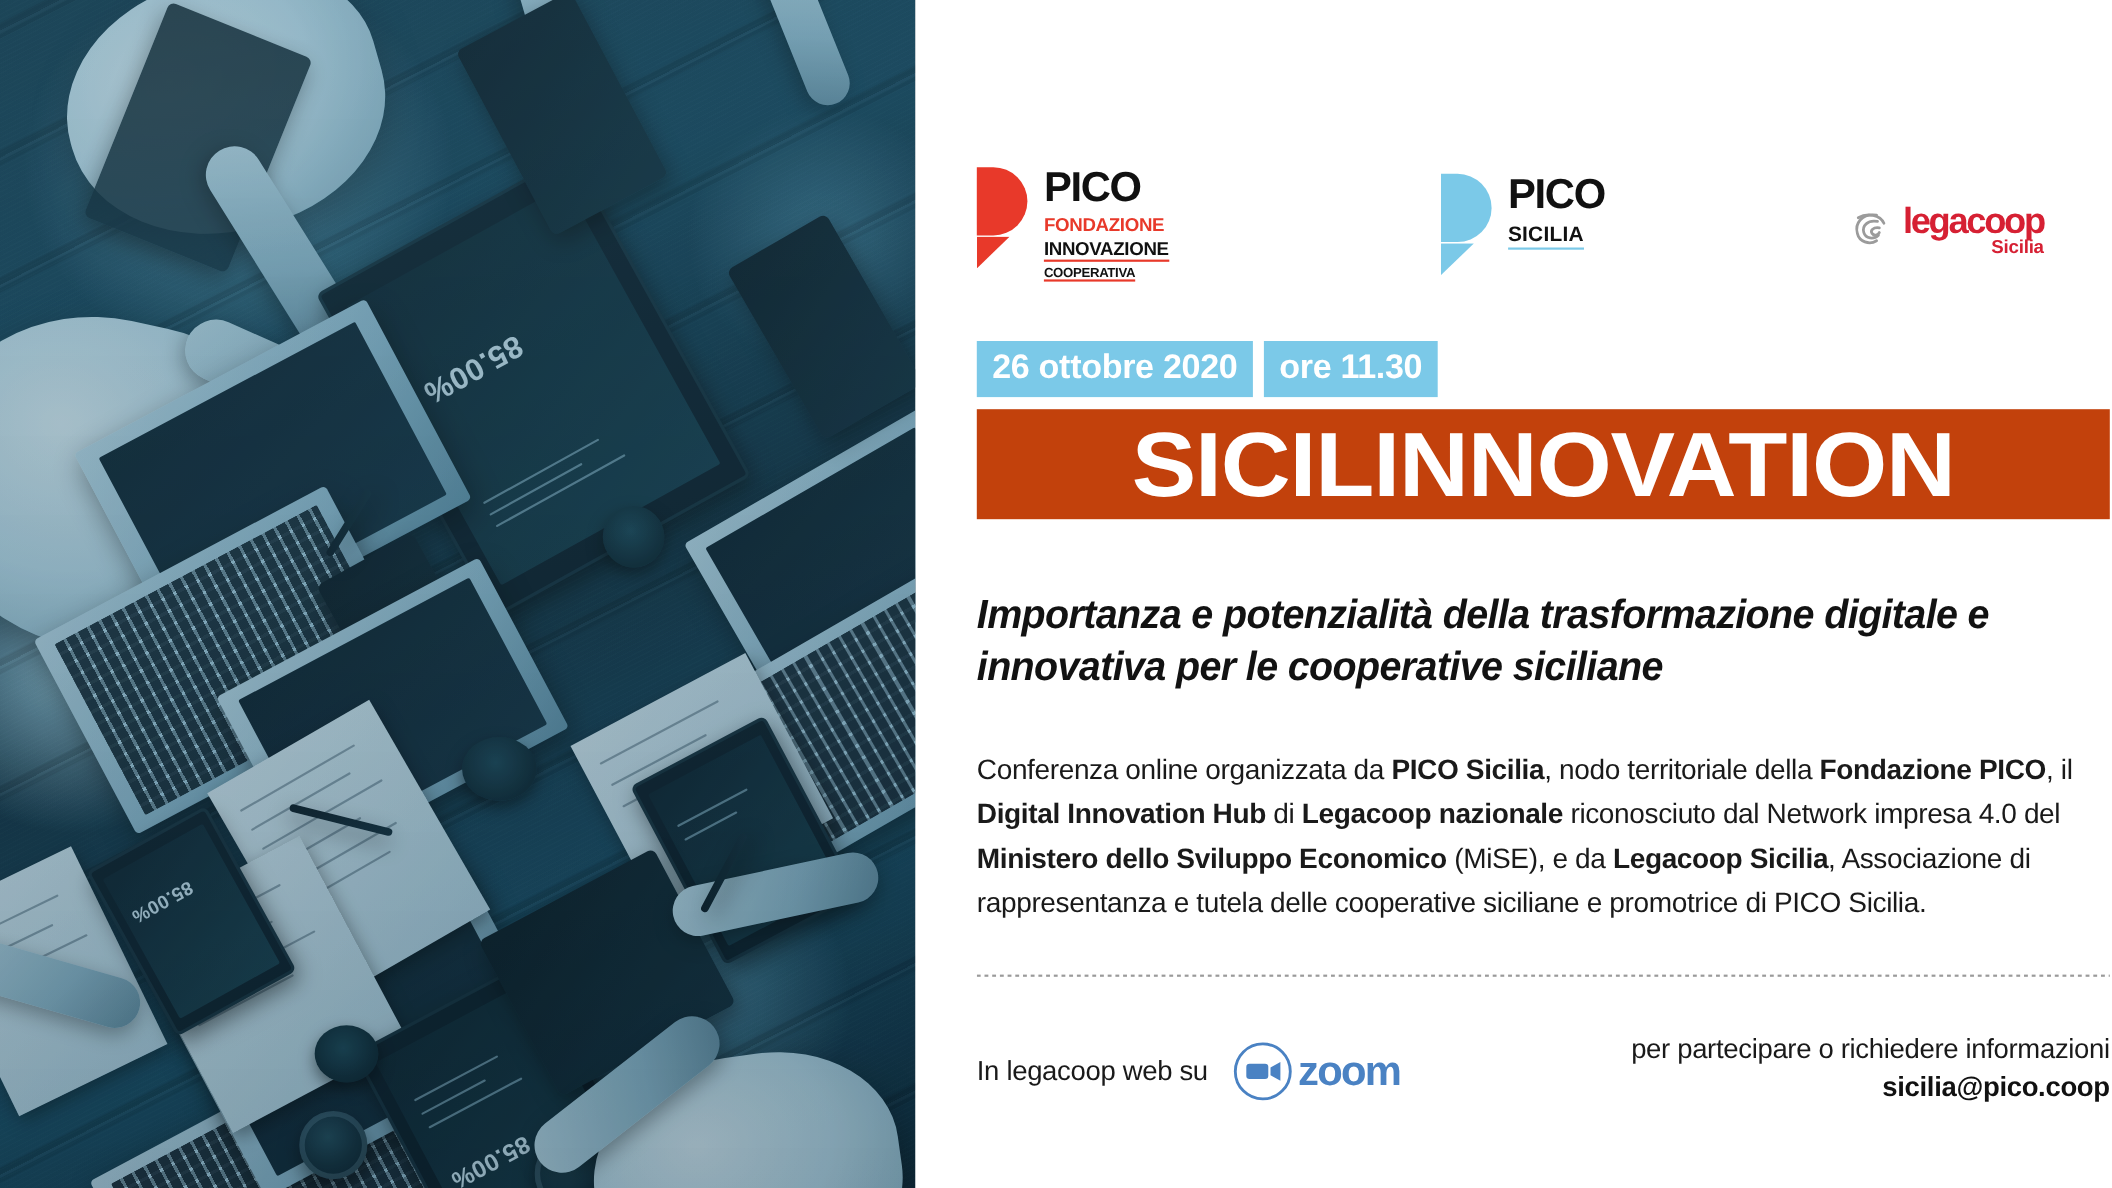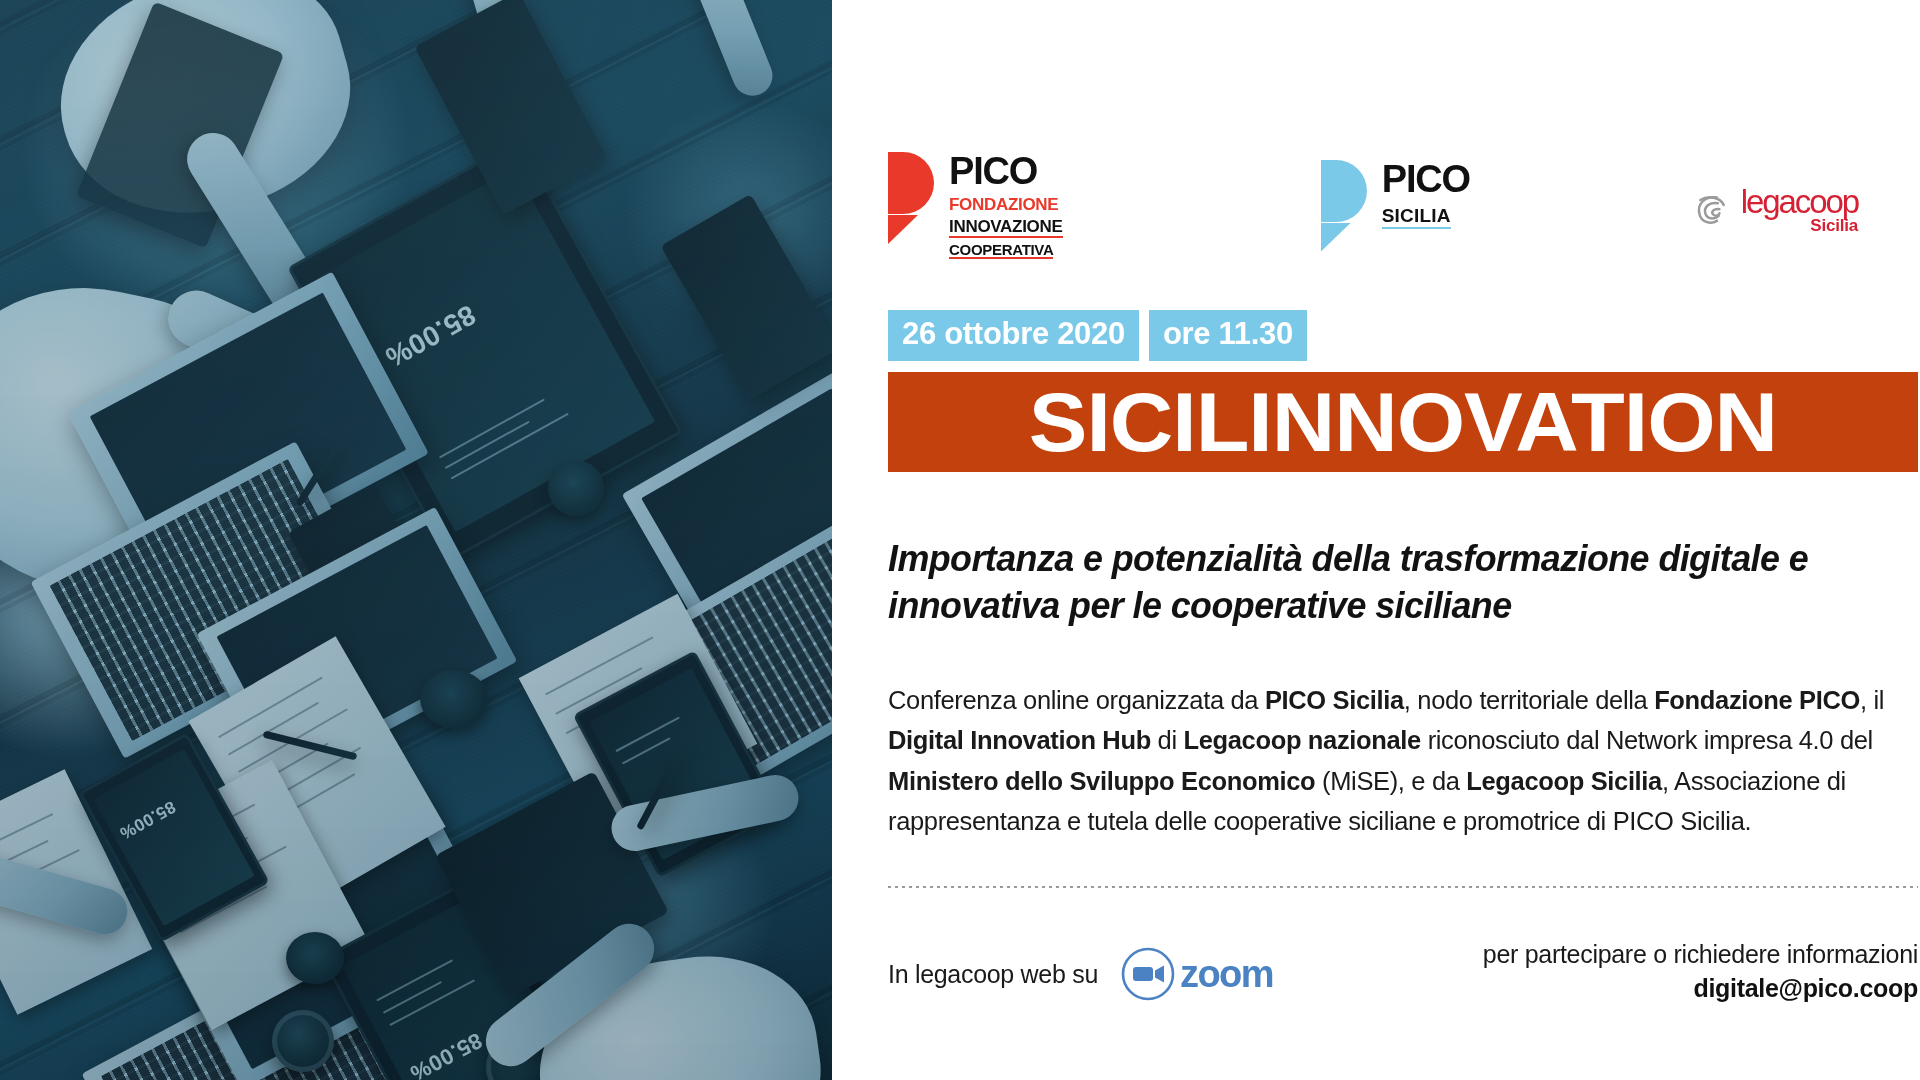--- a/index.html
+++ b/index.html
@@ -158,34 +158,34 @@
   }
   .logo-sub1{
     font-weight:700;font-size:17px;letter-spacing:-.3px;
     color:#e8392a;margin-top:7px;line-height:1.05;
   }
   .logo-sub2{
     font-weight:700;font-size:17px;letter-spacing:-.3px;color:#111;
     margin-top:4px;line-height:1.05;border-bottom:2px solid #e8392a;display:inline-block;
   }
   .logo-sub3{
-    font-weight:700;font-size:15px;letter-spacing:-.3px;color:#111;
+    font-weight:700;font-size:12px;letter-spacing:-.3px;color:#111;
     margin-top:4px;line-height:1.05;border-bottom:2px solid #e8392a;display:inline-block;
   }
   .logo-sic{
     font-weight:700;font-size:19px;letter-spacing:.2px;color:#111;
     margin-top:9px;border-bottom:2px solid #7bc9e8;display:inline-block;line-height:1.1;
   }
 
   
   .lega{display:flex;align-items:center;gap:9px;}
   .lega-mark{width:40px;height:40px;flex:0 0 40px;}
   .lega-text{line-height:1;}
   .lega-word{
-    font-family:"Liberation Sans",sans-serif;font-weight:400;
+    font-family:"Liberation Sans",sans-serif;font-weight:700;
     font-size:33px;letter-spacing:-2.1px;color:#d62033;
   }
   .lega-sic{
     font-weight:700;font-size:17px;color:#d62033;
     text-align:right;margin-top:-1px;letter-spacing:-.2px;
   }
 
   
   .daterow{position:absolute;left:56px;top:310px;display:flex;gap:10px;}
   .chip{
@@ -435,18 +435,18 @@
           <svg width="56" height="56" viewBox="0 0 56 56">
             <circle cx="28" cy="28" r="25" fill="none" stroke="#4a82c3" stroke-width="2.6"></circle>
             <rect x="13" y="21" width="20" height="14" rx="3" fill="#4a82c3"></rect>
             <path d="M35 24.5 L44 19.5 L44 36.5 L35 31.5 Z" fill="#4a82c3"></path>
           </svg>
           <div class="zoom-word">zoom</div>
         </div>
       </div>
       <div class="contact">
         <div class="l1">per partecipare o richiedere informazioni</div>
-        <div class="l2">digitale@pico.coop</div>
+        <div class="l2">sicilia@pico.coop</div>
       </div>
     </div>
 
   </div>
 </div>
 
 </body></html>

